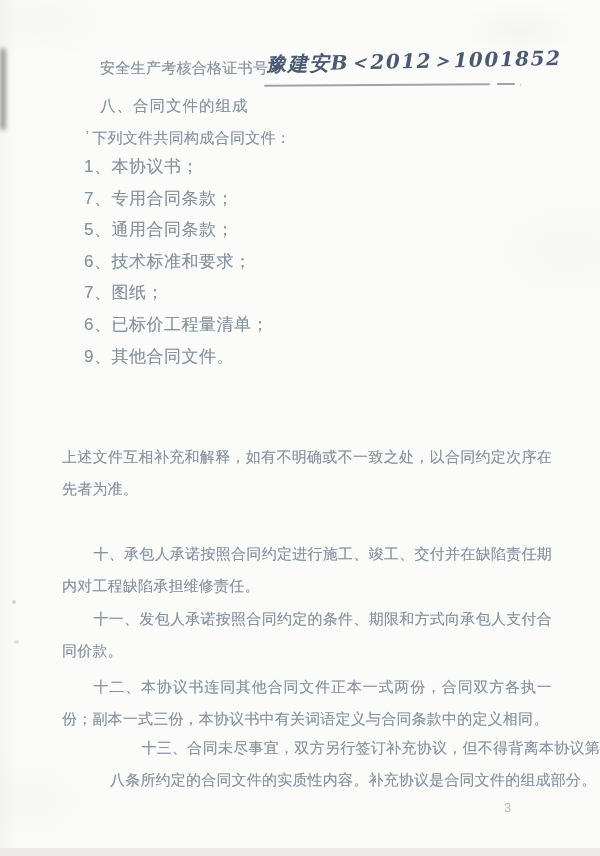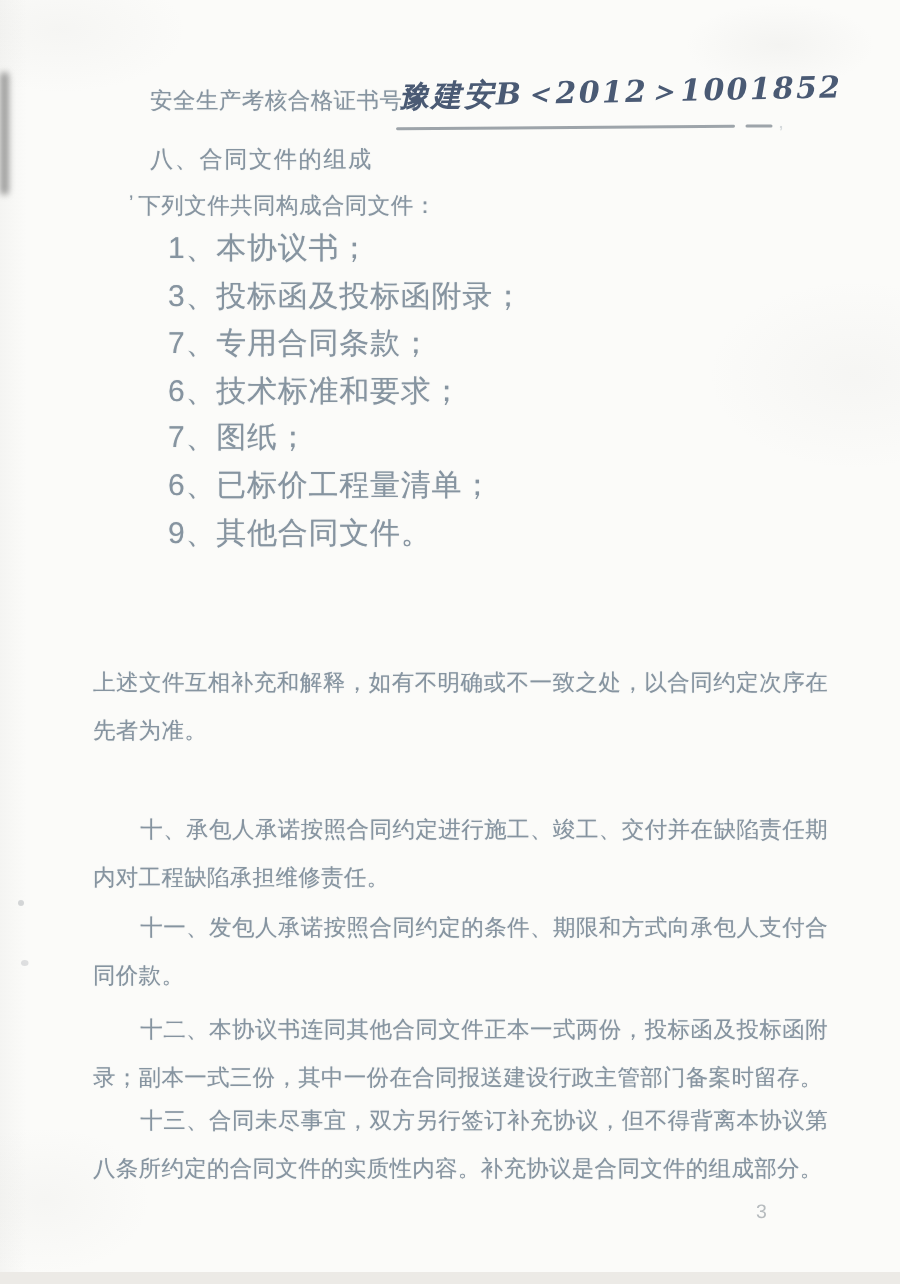--- a/index.html
+++ b/index.html
@@ -36,33 +36,33 @@
     transform:rotate(-1.2deg);
     white-space:nowrap;
   }
   .uline{height:2px;background:rgba(125,135,143,.75);border-radius:1px;}
   .uline-main{left:264px;top:84px;width:226px;transform:rotate(-.4deg);}
   .uline-short{left:497px;top:83px;width:18px;}
   .ink-dot{left:519px;top:74px;font-size:12px;opacity:.35;}
   .heading{left:100px;top:96px;font-size:15.5px;line-height:22px;letter-spacing:1px;font-family:Liberation Mono, monospace;}
   .intro{left:86px;top:127px;font-size:15px;line-height:22px;}
   .intro-mark{display:inline-block;margin-right:3px;font-size:13px;transform:translateY(-3px);}
-  .items{left:112px;top:151px;font-size:20px;}
+  .items{left:84px;top:151px;font-size:17px;}
   .items div{line-height:31.6px;letter-spacing:.5px;}
   .para{
     left:62px;width:490px;
     font-size:15px;line-height:31.8px;
     text-align:justify;letter-spacing:.2px;
   }
-  .note{top:441px;font-family:Liberation Serif, serif;}
+  .note{top:441px;}
   .c0{top:503px;text-indent:2.1em;}
   .c1{top:538px;text-indent:2.1em;}
   .c2{top:604px;text-indent:2.1em;font-family:Liberation Serif, serif;}
   .c3{top:671px;text-indent:2.1em;}
-  .c4{top:732px;text-indent:2.1em;}
+  .c4{top:732px;text-indent:2.1em;margin-left:48px;}
   p{margin:0;}
   .page-num{left:504px;top:800px;font-size:13px;color:#9fa6ab;opacity:.75;}
   .edge-shadow{
     left:0;top:48px;width:6px;height:82px;
     background:#555;opacity:.55;filter:blur(2px);border-radius:3px;
   }
   .speck{background:#9aa0a6;border-radius:50%;opacity:.4;}
   .speck1{left:12px;top:600px;width:4px;height:4px;}
   .speck2{left:14px;top:640px;width:5px;height:4px;opacity:.3;}
 </style>
@@ -84,30 +84,30 @@
   <div class="abs ink ink-dot">,</div>
 
   <div class="abs ink heading">八、合同文件的组成</div>
 
   <div class="abs ink intro">
     <span class="intro-mark">’</span><span>下列文件共同构成合同文件：</span>
   </div>
 
   <div class="abs ink items">
     <div>1、本协议书；</div>
-    <div>3、投标函及投标函附录；</div>
     <div>7、专用合同条款；</div>
+    <div>5、通用合同条款；</div>
     <div>6、技术标准和要求；</div>
     <div>7、图纸；</div>
     <div>6、已标价工程量清单；</div>
     <div>9、其他合同文件。</div>
   </div>
 
   <p class="abs ink para note">上述文件互相补充和解释，如有不明确或不一致之处，以合同约定次序在先者为准。</p>
 
   <p class="abs ink para c1">十、承包人承诺按照合同约定进行施工、竣工、交付并在缺陷责任期内对工程缺陷承担维修责任。</p>
   <p class="abs ink para c2">十一、发包人承诺按照合同约定的条件、期限和方式向承包人支付合同价款。</p>
-  <p class="abs ink para c3">十二、本协议书连同其他合同文件正本一式两份，投标函及投标函附录；副本一式三份，其中一份在合同报送建设行政主管部门备案时留存。</p>
+  <p class="abs ink para c3">十二、本协议书连同其他合同文件正本一式两份，合同双方各执一份；副本一式三份，本协议书中有关词语定义与合同条款中的定义相同。</p>
   <p class="abs ink para c4">十三、合同未尽事宜，双方另行签订补充协议，但不得背离本协议第八条所约定的合同文件的实质性内容。补充协议是合同文件的组成部分。</p>
 
   <div class="abs page-num">3</div>
 
 </div>
 
 </body></html>

